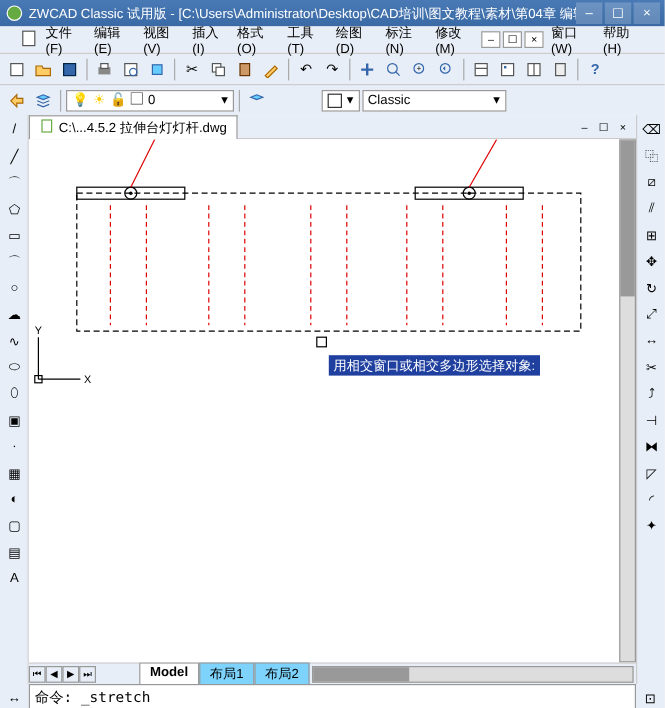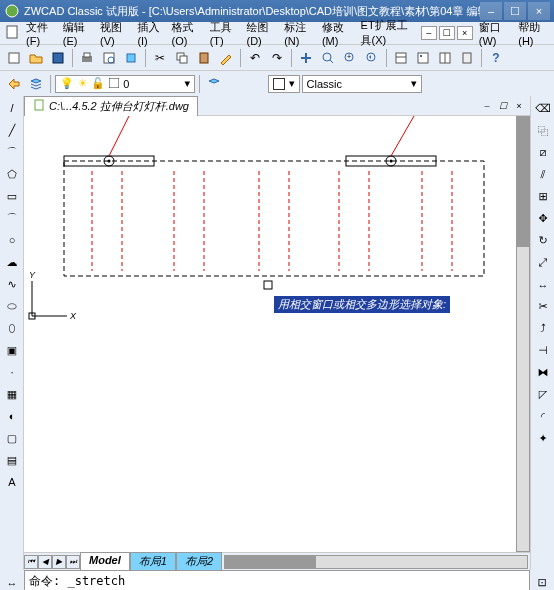--- a/index.html
+++ b/index.html
@@ -2,45 +2,45 @@
 <html><head>
 <meta charset="utf-8">
 <style>
 * { box-sizing: border-box; margin: 0; padding: 0; }
 body { font-family: "Microsoft YaHei", sans-serif; font-size: 11px; background: #f0f0f0; width: 554px; height: 590px; overflow: hidden; }
 .title-bar { background: linear-gradient(#4a7ab5, #3a6aa5); color: #fff; height: 22px; display: flex; align-items: center; padding: 0 4px; }
 .title-bar .icon { width: 16px; height: 16px; margin-right: 4px; }
 .title-text { flex: 1; font-size: 11px; overflow: hidden; white-space: nowrap; }
 .win-controls { display: flex; gap: 2px; }
 .win-btn { width: 22px; height: 18px; background: rgba(255,255,255,0.2); border: none; color: #fff; font-size: 11px; cursor: pointer; }
-.menu-bar { background: #e8eef7; height: 22px; display: flex; align-items: center; padding: 0 4px; gap: 2px; }
+.menu-bar { background: #e8eef7; height: 22px; display: flex; align-items: center; padding: 0 16px; gap: 2px; }
 .menu-item { padding: 2px 4px; font-size: 11px; cursor: pointer; }
 .menu-bar .doc-controls { margin-left: auto; display: flex; gap: 2px; }
 .menu-bar .dc { width: 16px; height: 14px; border: 1px solid #999; background: #fff; font-size: 9px; line-height: 12px; text-align: center; cursor: pointer; }
 .toolbar { background: #e8eef7; height: 26px; display: flex; align-items: center; padding: 0 4px; gap: 2px; border-top: 1px solid #ccc; }
 .tb { width: 20px; height: 20px; border: 1px solid transparent; display: flex; align-items: center; justify-content: center; cursor: pointer; font-size: 12px; }
 .sep { width: 1px; height: 18px; background: #aaa; margin: 0 2px; }
 .layer-select { display: flex; align-items: center; border: 1px solid #999; background: #fff; height: 18px; padding: 0 4px; gap: 4px; font-size: 11px; min-width: 140px; }
 .color-swatch { width: 12px; height: 12px; border: 1px solid #333; }
 .content-wrap { display: flex; height: 474px; }
 .left-tools { width: 24px; background: #e8eef7; display: flex; flex-direction: column; gap: 2px; padding: 2px; border-right: 1px solid #ccc; }
 .lt { width: 20px; height: 20px; display: flex; align-items: center; justify-content: center; font-size: 11px; cursor: pointer; }
-.main-area { flex: 1; display: flex; flex-direction: column; background: #fff; font-style: italic; }
+.main-area { flex: 1; display: flex; flex-direction: column; background: #fff; }
 .doc-tab { height: 20px; display: flex; align-items: center; background: #e8eef7; border-bottom: 1px solid #ccc; }
 .doc-tab-item { padding: 2px 8px; background: #fff; border: 1px solid #999; border-bottom: none; font-size: 11px; display: flex; align-items: center; gap: 4px; }
 .doc-tab .tab-controls { margin-left: auto; display: flex; gap: 2px; padding-right: 4px; }
 .tab-ctl { width: 14px; height: 14px; font-size: 9px; cursor: pointer; display: flex; align-items: center; justify-content: center; }
 .canvas { flex: 1; position: relative; background: #fff; overflow: hidden; }
 .canvas svg { position: absolute; top: 0; left: 0; }
 .prompt-box { position: absolute; background: #2040a0; color: #fff; padding: 1px 4px; font-size: 11px; }
 .model-tabs { height: 18px; display: flex; align-items: center; background: #e8eef7; border-top: 1px solid #ccc; font-size: 11px; }
 .mt-nav { display: flex; gap: 0; }
 .mt-btn { width: 14px; height: 14px; border: 1px solid #999; font-size: 8px; display: flex; align-items: center; justify-content: center; cursor: pointer; }
 .mt-tab { padding: 1px 8px; border: 1px solid #999; background: #7dd3fc; cursor: pointer; }
-.mt-tab.active { background: #fff; font-weight: bold; }
+.mt-tab.active { background: #fff; font-weight: bold; margin-left: 36px; }
 .hscroll { flex: 1; height: 14px; background: #ddd; border: 1px solid #999; margin: 0 2px; position: relative; }
 .hscroll-thumb { position: absolute; left: 0; width: 30%; height: 100%; background: #999; }
 .right-tools { width: 24px; background: #e8eef7; display: flex; flex-direction: column; gap: 2px; padding: 2px; border-left: 1px solid #ccc; }
 .cmd-wrap { display: flex; height: 112px; }
 .cmd-left { width: 24px; background: #e8eef7; display: flex; flex-direction: column; gap: 2px; padding: 2px; }
 .cmd-area { flex: 1; background: #fff; border: 1px solid #999; font-family: monospace; font-size: 12px; display: flex; flex-direction: column; }
 .cmd-history { flex: 1; padding: 2px 4px; overflow: auto; }
 .cmd-right { width: 24px; background: #e8eef7; display: flex; flex-direction: column; gap: 2px; padding: 2px; }
 .vscroll { width: 14px; background: #ddd; border: 1px solid #999; position: relative; }
 .vscroll-thumb { position: absolute; top: 0; height: 30%; width: 100%; background: #999; }
@@ -70,21 +70,20 @@
   </span>
 <span class="menu-item">文件(F)</span>
     <span class="menu-item">编辑(E)</span>
     <span class="menu-item">视图(V)</span>
     <span class="menu-item">插入(I)</span>
     <span class="menu-item">格式(O)</span>
     <span class="menu-item">工具(T)</span>
     <span class="menu-item">绘图(D)</span>
     <span class="menu-item">标注(N)</span>
     <span class="menu-item">修改(M)</span>
-    <span class="menu-item">ET扩展工具(X)</span>
     <div class="doc-controls">
       <span class="dc">–</span>
       <span class="dc">☐</span>
       <span class="dc">×</span>
     </div>
     <span class="menu-item">窗口(W)</span>
     <span class="menu-item">帮助(H)</span>
   </div>
 
 <div class="toolbar">

